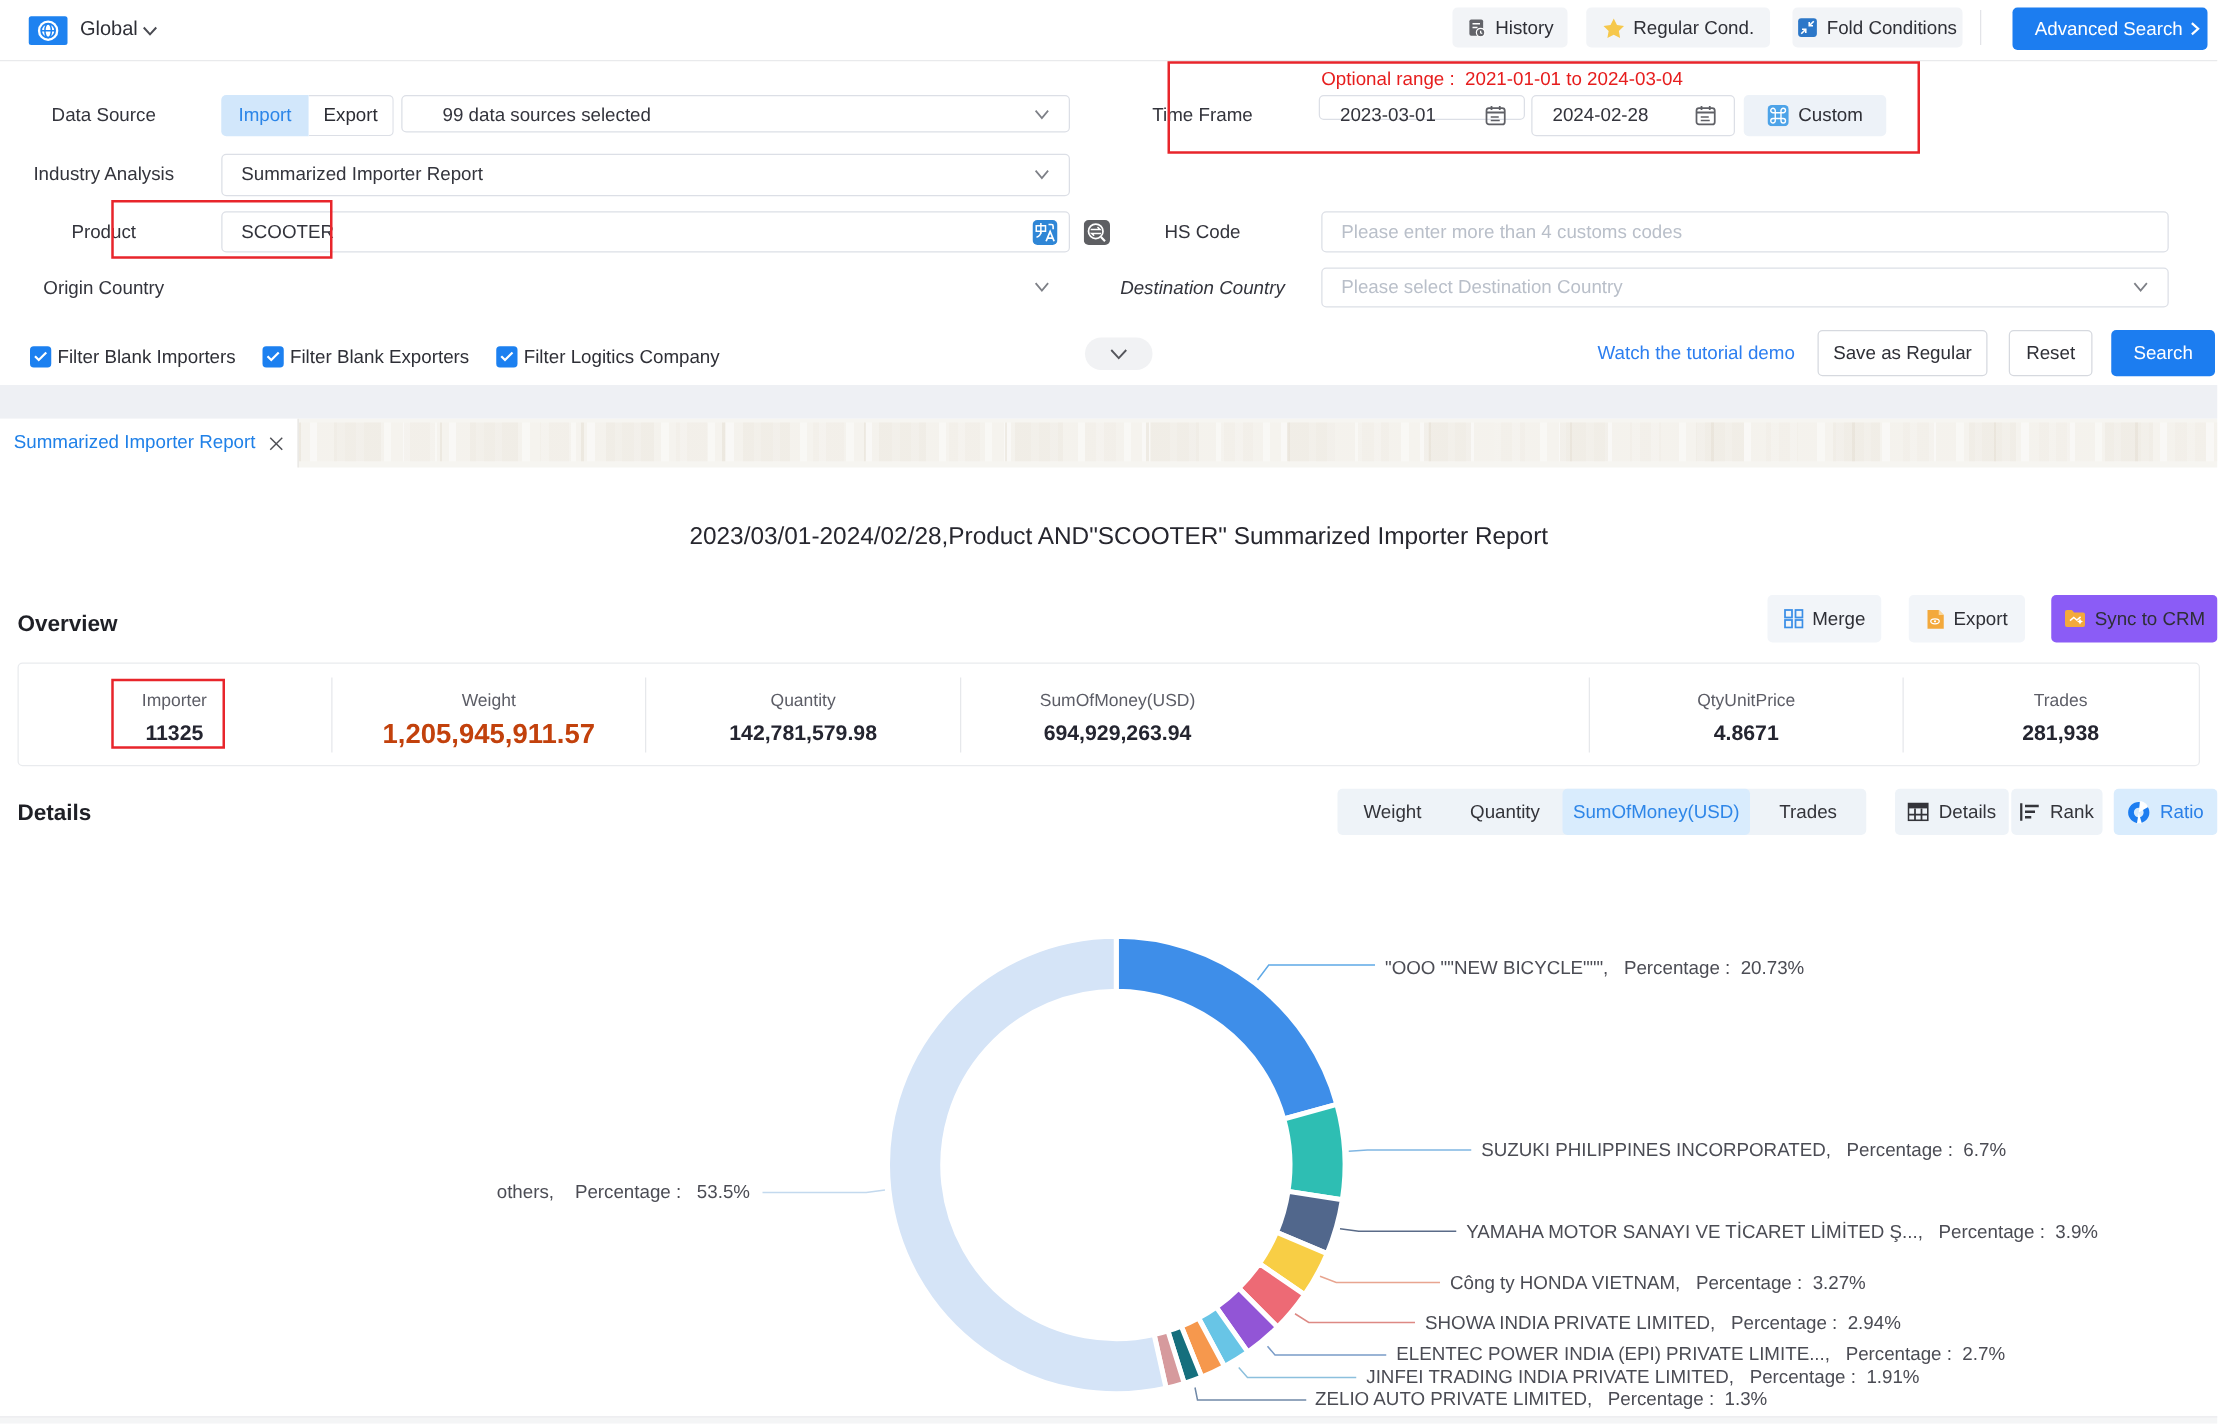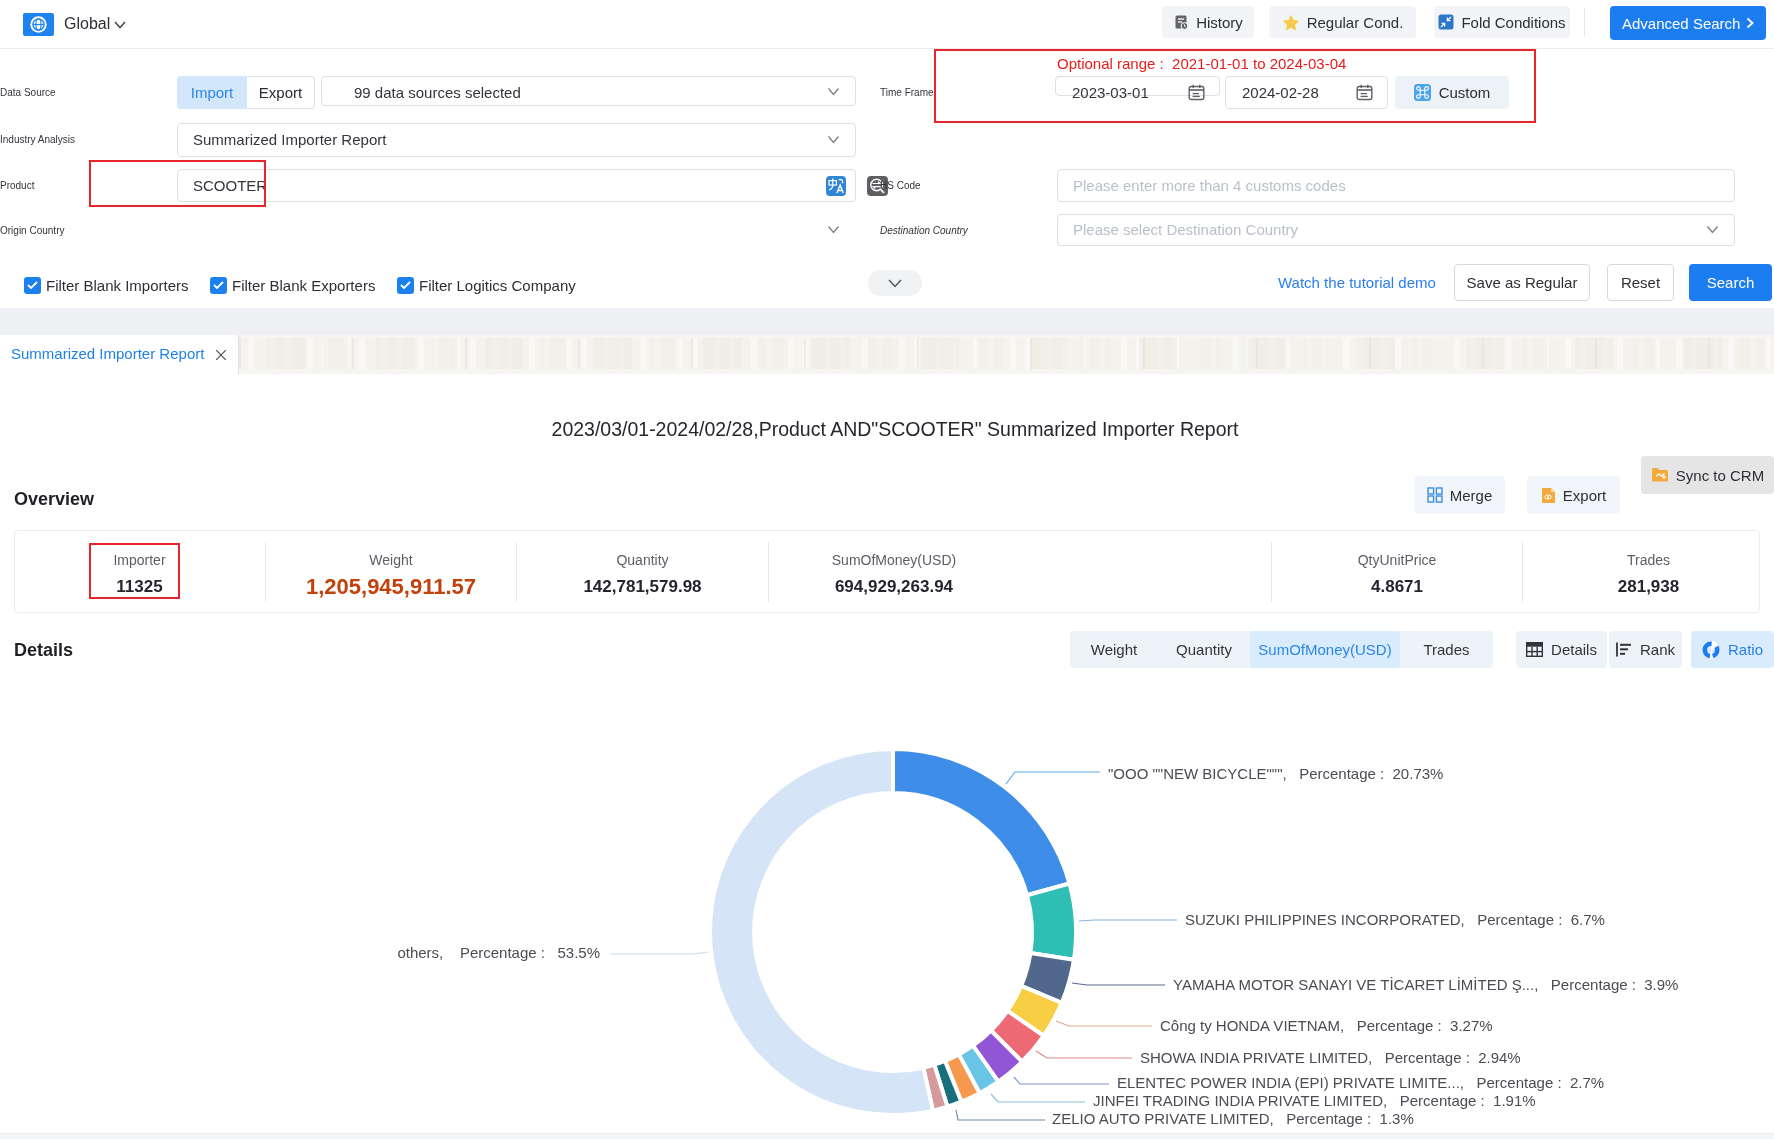--- a/index.html
+++ b/index.html
@@ -1,20 +1,20 @@
 <!DOCTYPE html>
 <html><head>
 <meta charset="utf-8">
 <style>
   * { margin:0; padding:0; box-sizing:border-box; }
   html,body { width:1774px; height:1139px; overflow:hidden; background:#fff;
     font-family:"Liberation Sans", sans-serif; }
   .abs { position:absolute; }
   #stage { position:relative; width:1774px; height:1139px; background:#fff; }
-  .lbl { font-size:10px; color:#33343c; line-height:33px; text-align:left; }
+  .lbl { font-size:15px; color:#33343c; line-height:33px; text-align:center; }
   .box { border:1px solid #dcdfe6; border-radius:4px; background:#fff; font-size:15px; color:#33343c; }
   .ph { color:#b9bfc9; }
   .btn-gray { background:#f2f4f7; border-radius:4px; font-size:15px; color:#2e2f36;
     display:flex; align-items:center; justify-content:center; gap:7px; }
   .redbox { border:2px solid #e8252b; position:absolute; }
   .ckb { width:17px; height:17px; background:#1c80f0; border-radius:3px; position:absolute; }
   .cklbl { font-size:15px; color:#2e2f36; position:absolute; line-height:17px; }
 </style>
 </head>
 <body>
@@ -51,21 +51,21 @@
   </div>
   <div class="btn-gray abs" style="left:1434px;top:6px;width:136px;height:32px;">
     <svg width="16" height="16" viewBox="0 0 16 16">
       <rect x="0.5" y="0.5" width="15" height="15" rx="2.5" fill="#2c77c8"></rect>
       <path d="M13 3 L9.6 6.4 M9.4 3.6 L9.4 6.6 L12.4 6.6" fill="none" stroke="#fff" stroke-width="1.3"></path>
       <path d="M3 13 L6.4 9.6 M3.6 9.4 L6.6 9.4 L6.6 12.4" fill="none" stroke="#fff" stroke-width="1.3"></path>
     </svg>
     Fold Conditions
   </div>
   <div class="abs" style="left:1584px;top:8px;width:1px;height:28px;background:#e3e4e8;"></div>
-  <div class="abs" style="left:1610px;top:6px;width:156px;height:34px;background:#1c7df0;border-radius:4px;color:#fff;font-size:15px;display:flex;align-items:center;gap:6px;padding-left:12px;">
+  <div class="abs" style="left:1610px;top:6px;width:156px;height:34px;background:#1c7df0;border-radius:4px;color:#fff;font-size:15px;display:flex;align-items:center;justify-content:center;gap:6px;padding-left:12px;">
     Advanced Search
     <svg width="8" height="12" viewBox="0 0 8 12">
         <polyline points="1.5,1.5 6.5,6 1.5,10.5" fill="none" stroke="#fff" stroke-width="1.8"></polyline>
       </svg>
   </div>
 
   <div class="lbl abs" style="left:0;top:76px;width:166px;">Data Source</div>
   <div class="abs" style="left:177px;top:76px;width:138px;height:33px;display:flex;">
     <div style="width:70px;background:#d2e7fb;color:#2b85e8;font-size:15px;line-height:33px;text-align:center;border-radius:4px 0 0 4px;">Import</div>
     <div style="width:68px;border:1px solid #dcdfe6;border-left:none;color:#2b2c33;font-size:15px;line-height:31px;text-align:center;border-radius:0 4px 4px 0;background:#fff;">Export</div>
@@ -195,21 +195,21 @@
   </div>
   <div class="btn-gray abs" style="left:1527px;top:476px;width:93px;height:38px;background:#f2f5f9;">
     <svg width="15" height="17" viewBox="0 0 15 17">
       <path d="M1 1 H10 L14 5 V16 H1 Z" fill="#f3a93c"></path>
       <path d="M10 1 L10 5 L14 5" fill="#fbd79a"></path>
       <ellipse cx="7" cy="10" rx="3.4" ry="2" fill="none" stroke="#fff" stroke-width="1"></ellipse>
       <circle cx="7" cy="10" r="0.9" fill="#fff"></circle>
     </svg>
     Export
   </div>
-  <div class="btn-gray abs" style="left:1641px;top:456px;width:133px;height:38px;background:#e5e5e5;">
+  <div class="btn-gray abs" style="left:1641px;top:476px;width:133px;height:38px;background:#8b5cf6;">
     <svg width="18" height="16" viewBox="0 0 18 16">
       <path d="M1 2.5 A1.5 1.5 0 0 1 2.5 1 H6.5 L8.3 3 H15.5 A1.5 1.5 0 0 1 17 4.5 V13 A1.5 1.5 0 0 1 15.5 14.5 H2.5 A1.5 1.5 0 0 1 1 13 Z" fill="#f3a93c"></path>
       <path d="M5 9.5 L8 7 L10.5 9 L13.5 6.5" fill="none" stroke="#fff" stroke-width="1.2"></path>
       <path d="M13 12.5 l0.8 -1.6 1.6 -0.8 -1.6 -0.8 -0.8 -1.6 -0.8 1.6 -1.6 0.8 1.6 0.8 Z" fill="#fff"></path>
     </svg>
     Sync to CRM
   </div>
 
   <div class="abs" style="left:14px;top:530px;width:1746px;height:83px;border:1px solid #e9ebee;border-radius:4px;background:#fff;"></div>
 

